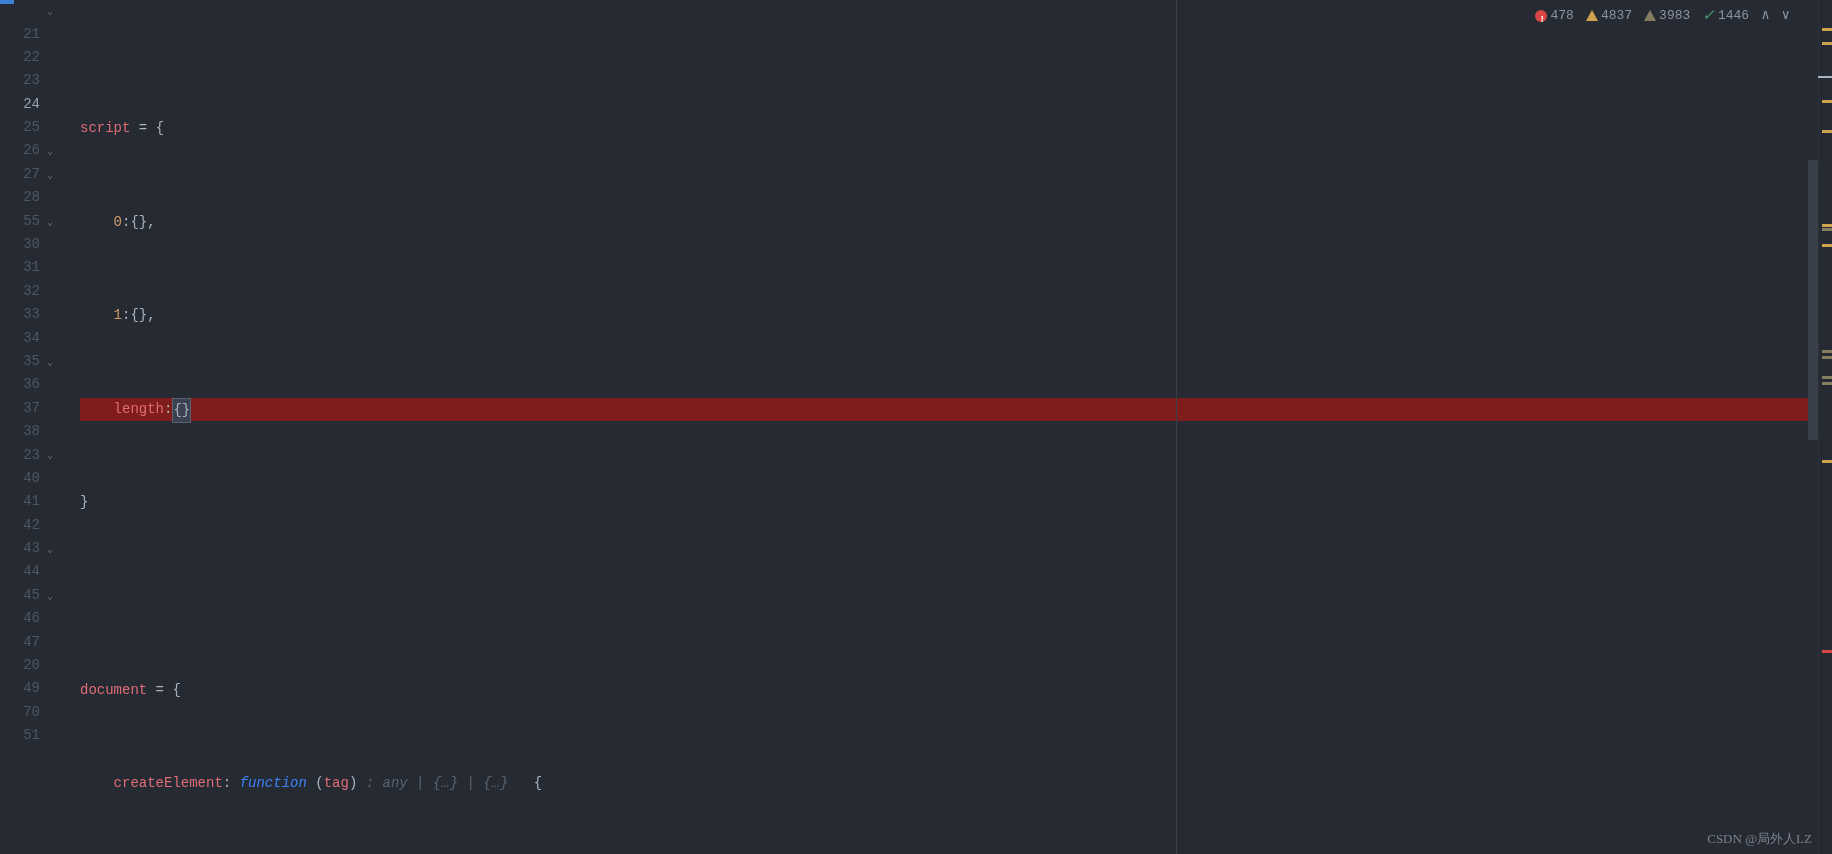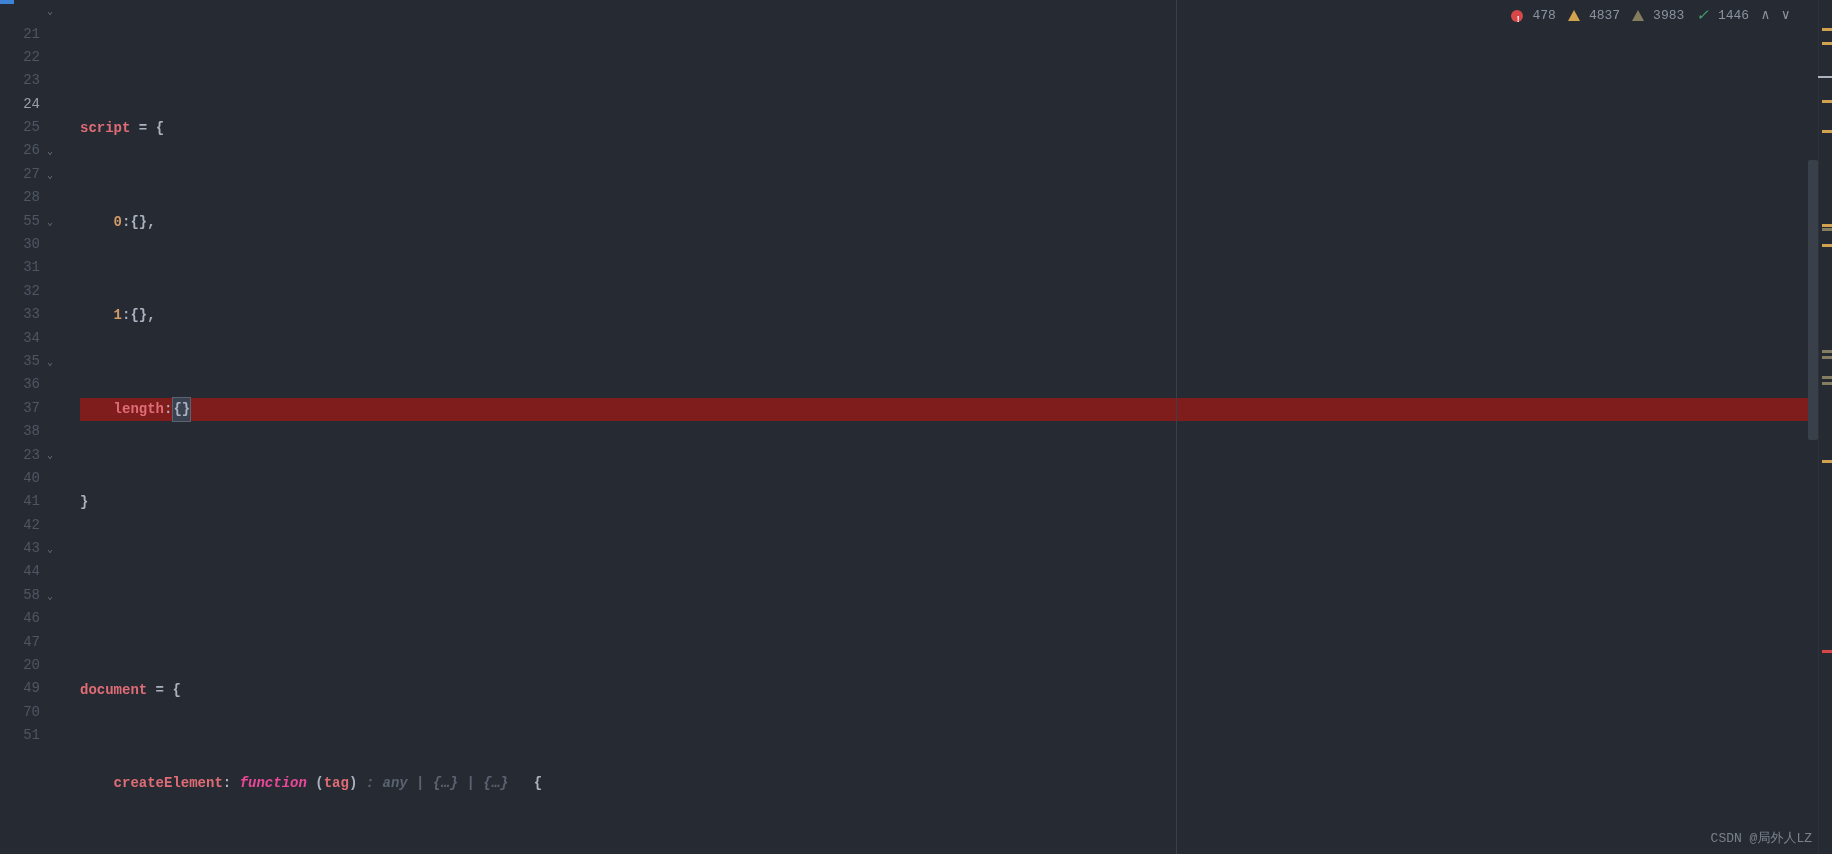--- a/index.html
+++ b/index.html
@@ -44,22 +44,21 @@
   }
   .code {
     flex:1 1 auto;
     padding-left:20px;
     white-space:pre;
     position:relative;
   }
   .code-line {
     height:23.4px;
     display:flex;
-    align-items:center;
-    font-weight:bold;
+    align-items:flex-start;
   }
   .code-line.active { background:#7f1d1d; }
   .cursor-box {
     background:#3a4251;
     border:1px solid #5c6370;
     padding:0 0px;
   }
   
   .ruler {
     position:absolute;
@@ -67,33 +66,33 @@
     top:0;
     bottom:0;
     width:1px;
     background:#3a3f48;
   }
   
   .c-var   { color:#e06c75; }      
   .c-num   { color:#d19a66; }      
   .c-def   { color:#abb2bf; }      
   .c-hint  { color:#5c6370; font-style:italic;}  
-  .c-func  { color:#ec4899; font-style:italic;}
+  .c-func  { color:#3b82f6; font-style:italic;}
   
   .statusbar {
     position:absolute;
     top:4px;
     right:42px;
     display:flex;
     gap:12px;
     align-items:center;
     font-size:13px;
     color:#8b929f;
   }
-  .statusbar .item { display:flex; align-items:center; gap:9px;}
+  .statusbar .item { display:flex; align-items:center; gap:3px;}
   .ico { display:inline-block; }
   .ico-err { width:12px;height:12px;border-radius:50%;background:#d74747;position:relative;}
   .ico-err::after{content:"!";color:#fff;font-size:9px;font-weight:bold;position:absolute;left:4px;top:-1px;}
   .ico-warn{width:0;height:0;border-left:6px solid transparent;border-right:6px solid transparent;border-bottom:11px solid #d1a34f;}
   .ico-weak{width:0;height:0;border-left:6px solid transparent;border-right:6px solid transparent;border-bottom:11px solid #857d5f;}
   .ico-typo{color:#46a36d;font-family:serif;font-style:italic;font-size:15px;}
   .arrow { color:#8b929f; font-size:14px;}
   
   .minimap {
     position:absolute;
@@ -125,21 +124,21 @@
     height:280px;
     background:#3a4049;
     border-radius:2px;
   }
   .watermark{
     position:absolute;
     bottom:4px;
     right:20px;
     color:#7b818d;
     font-size:13px;
-    font-family:Liberation Mono, monospace;
+    font-family:Liberation Serif, serif;
     margin-left:34px;
   }
 </style>
 </head>
 <body>
 
 <div class="tab-indicator"></div>
 
 <div class="editor">
 
@@ -235,21 +234,21 @@
       </div>
       <div class="gutter-line">
         <span class="num">43</span>
         <span class="fold"></span>
       </div>
       <div class="gutter-line">
         <span class="num">44</span>
         <span class="fold">⌄</span>
       </div>
       <div class="gutter-line">
-        <span class="num">58</span>
+        <span class="num">45</span>
         <span class="fold"></span>
       </div>
       <div class="gutter-line">
         <span class="num">46</span>
         <span class="fold">⌄</span>
       </div>
       <div class="gutter-line">
         <span class="num">47</span>
         <span class="fold"></span>
       </div>

